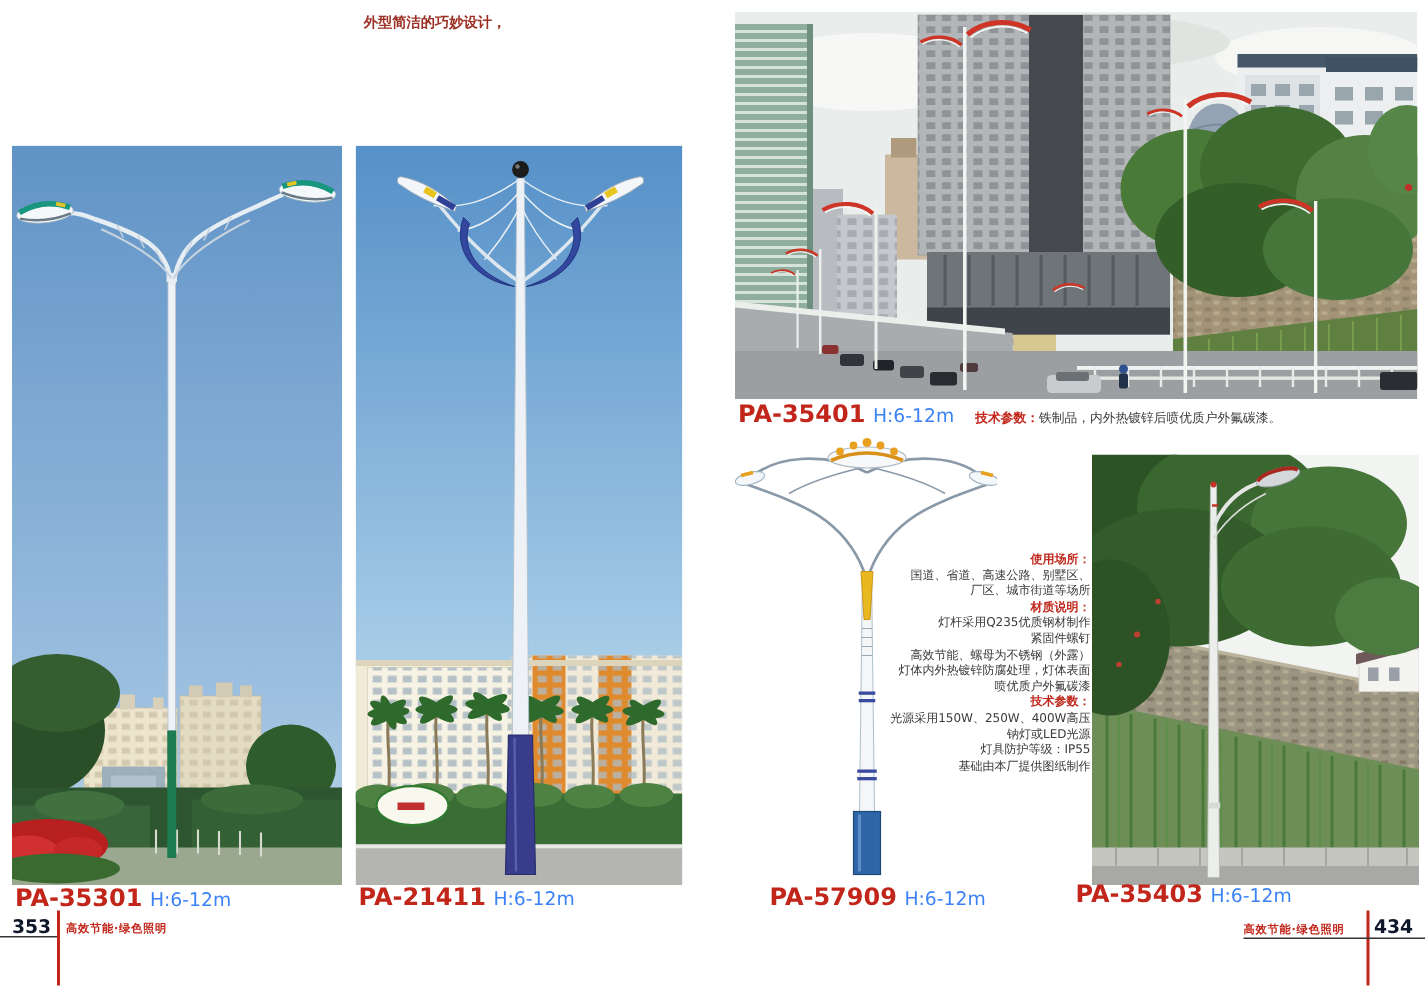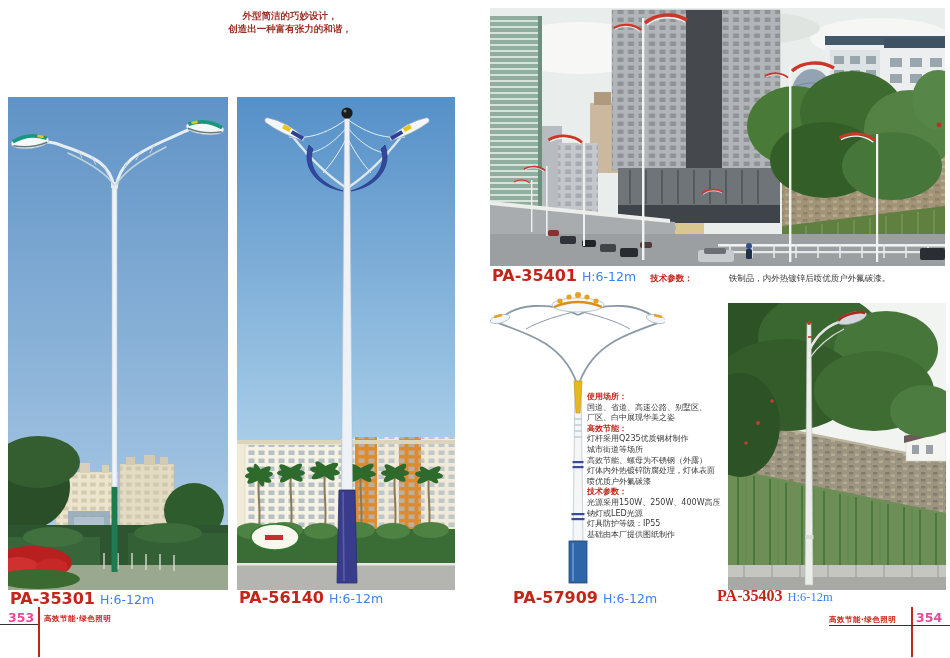--- a/index.html
+++ b/index.html
@@ -5,38 +5,37 @@
   html,body{margin:0;padding:0;background:#ffffff;}
   #spread{position:relative;width:950px;height:658px;background:#ffffff;overflow:hidden;
           font-family:"DejaVu Sans","Liberation Sans",sans-serif;}
   .abs{position:absolute;}
   .intro{left:140px;top:9px;width:300px;text-align:center;color:#9c2f23;font-size:9.5px;
          line-height:13px;font-weight:bold;}
   .label{white-space:nowrap;line-height:14px;}
   .code{color:#c2251a;font-weight:bold;font-size:16px;}
   .size{color:#3b82f6;font-size:12.5px;margin-left:5px;}
   .note-label{color:#c2251a;font-size:8.5px;font-weight:bold;margin-left:14px;}
-  .note{color:#3a3a3a;font-size:8.5px;margin-left:36px;}
-  .specs{left:587px;top:392px;width:140px;font-size:8px;line-height:10.6px;color:#3a3a3a;}
+  .note{color:#3a3a3a;font-size:8.5px;}
+  .specs{left:587px;top:368px;width:140px;font-size:8px;line-height:10.6px;color:#3a3a3a;text-align:right;}
   .specs .h{color:#c0281e;font-weight:bold;}
-  .pageno{font-size:12.5px;font-weight:bold;color:#ec4899;}
+  .pageno{font-size:12.5px;font-weight:bold;color:#0f172a;}
   .slogan{font-size:7.5px;font-weight:bold;color:#c2251a;letter-spacing:.5px;}
   .vline{width:2px;background:#c2251a;}
   .hline{height:1px;background:#333;}
   .imgbox{overflow:hidden;}
   svg{display:block;}
 </style>
 </head>
 <body>
 
 <div id="spread">
 
   <div class="abs intro">
     <div>外型简洁的巧妙设计，</div>
-    <div>创造出一种富有张力的和谐，</div>
   </div>
 
   <div class="abs imgbox" style="left:8px;top:97px;width:220px;height:493px;">
     <svg width="220" height="493" viewBox="0 0 220 493">
       <defs>
         <linearGradient id="sky1" x1="0" y1="0" x2="0" y2="1">
           <stop offset="0" stop-color="#6093c6"></stop>
             <stop offset="0.75" stop-color="#9dc0e0"></stop>
           <stop offset="1" stop-color="#bdd8ec"></stop>
         </linearGradient>
@@ -234,21 +233,21 @@
         <path d="M-6,1 L2,0" stroke="#e8c41e" stroke-width="4.4"></path>
       </g>
       <g transform="translate(48,30) scale(-1,1) rotate(-22)">
         <path d="M-22,3 Q0,-6 20,-2 Q23,0 20,3 Q0,8 -22,6 Z" fill="#f4f7fa" stroke="#93a6b6" stroke-width="0.6"></path>
         <path d="M-21,4 L-8,2" stroke="#2e3f96" stroke-width="4"></path>
         <path d="M-6,1 L2,0" stroke="#e8c41e" stroke-width="4.4"></path>
       </g>
     </svg>
   </div>
   <div class="abs label" style="left:239px;top:591px;">
-    <span class="code">PA-56140</span><span class="size">H:6-12m</span>
+    <span class="code">PA-21411</span><span class="size">H:6-12m</span>
   </div>
 
   <div class="abs imgbox" style="left:490px;top:8px;width:455px;height:258px;">
     <svg width="455" height="258" viewBox="0 0 455 258">
       <defs>
         <pattern id="p3h" width="4" height="6" patternUnits="userSpaceOnUse">
           <rect width="4" height="2" fill="#eef4ee"></rect>
         </pattern>
         <pattern id="p3w" width="10.5" height="8" patternUnits="userSpaceOnUse">
           <rect x="1.5" y="1.5" width="6" height="4.5" fill="#898d91"></rect>
@@ -450,24 +449,24 @@
       </g>
     </svg>
   </div>
   <div class="abs label" style="left:513px;top:591px;">
     <span class="code">PA-57909</span><span class="size">H:6-12m</span>
   </div>
 
   <div class="abs specs">
     <div class="h">使用场所：</div>
     <div>国道、省道、高速公路、别墅区、</div>
-    <div>厂区、白中展现华美之姿</div>
-    <div class="h">高效节能：</div>
+    <div>厂区、城市街道等场所</div>
+    <div class="h">材质说明：</div>
     <div>灯杆采用Q235优质钢材制作</div>
-    <div>城市街道等场所</div>
+    <div>紧固件螺钉</div>
     <div>高效节能、螺母为不锈钢（外露）</div>
     <div>灯体内外热镀锌防腐处理，灯体表面</div>
     <div>喷优质户外氟碳漆</div>
     <div class="h">技术参数：</div>
     <div>光源采用150W、250W、400W高压</div>
     <div>钠灯或LED光源</div>
     <div>灯具防护等级：IP55</div>
     <div>基础由本厂提供图纸制作</div>
   </div>
 
@@ -553,27 +552,27 @@
         <g transform="translate(124,15) rotate(-16)">
           <ellipse rx="15" ry="5.4" fill="#d4d8da" stroke="#9aa2a6" stroke-width="0.6"></ellipse>
           <path d="M-14,-1 A15,5.4 0 0 1 14,-1" stroke="#a62a20" stroke-width="2.6" fill="none"></path>
         </g>
         <circle cx="81" cy="20" r="2" fill="#c03428"></circle>
         <line x1="80" y1="34" x2="84" y2="34" stroke="#c03428" stroke-width="1.6"></line>
         <rect x="77.5" y="232" width="8" height="4" fill="#d8dad6"></rect>
       </g>
     </svg>
   </div>
-  <div class="abs label" style="left:717px;top:589px;font-family:Liberation Serif, serif;">
+  <div class="abs label" style="left:717px;top:589px;">
     <span class="code">PA-35403</span><span class="size">H:6-12m</span>
   </div>
 
   <div class="abs pageno" style="left:8px;top:610px;">353</div>
   <div class="abs hline" style="left:0px;top:624px;width:38px;"></div>
   <div class="abs vline" style="left:38px;top:607px;height:50px;"></div>
   <div class="abs slogan" style="left:44px;top:614px;">高效节能·绿色照明</div>
 
   <div class="abs slogan" style="left:829px;top:615px;">高效节能·绿色照明</div>
   <div class="abs vline" style="left:911px;top:607px;height:50px;"></div>
-  <div class="abs pageno" style="left:916px;top:610px;">354</div>
+  <div class="abs pageno" style="left:916px;top:610px;">434</div>
   <div class="abs hline" style="left:829px;top:625px;width:121px;"></div>
 
 </div>
 
 </body></html>

